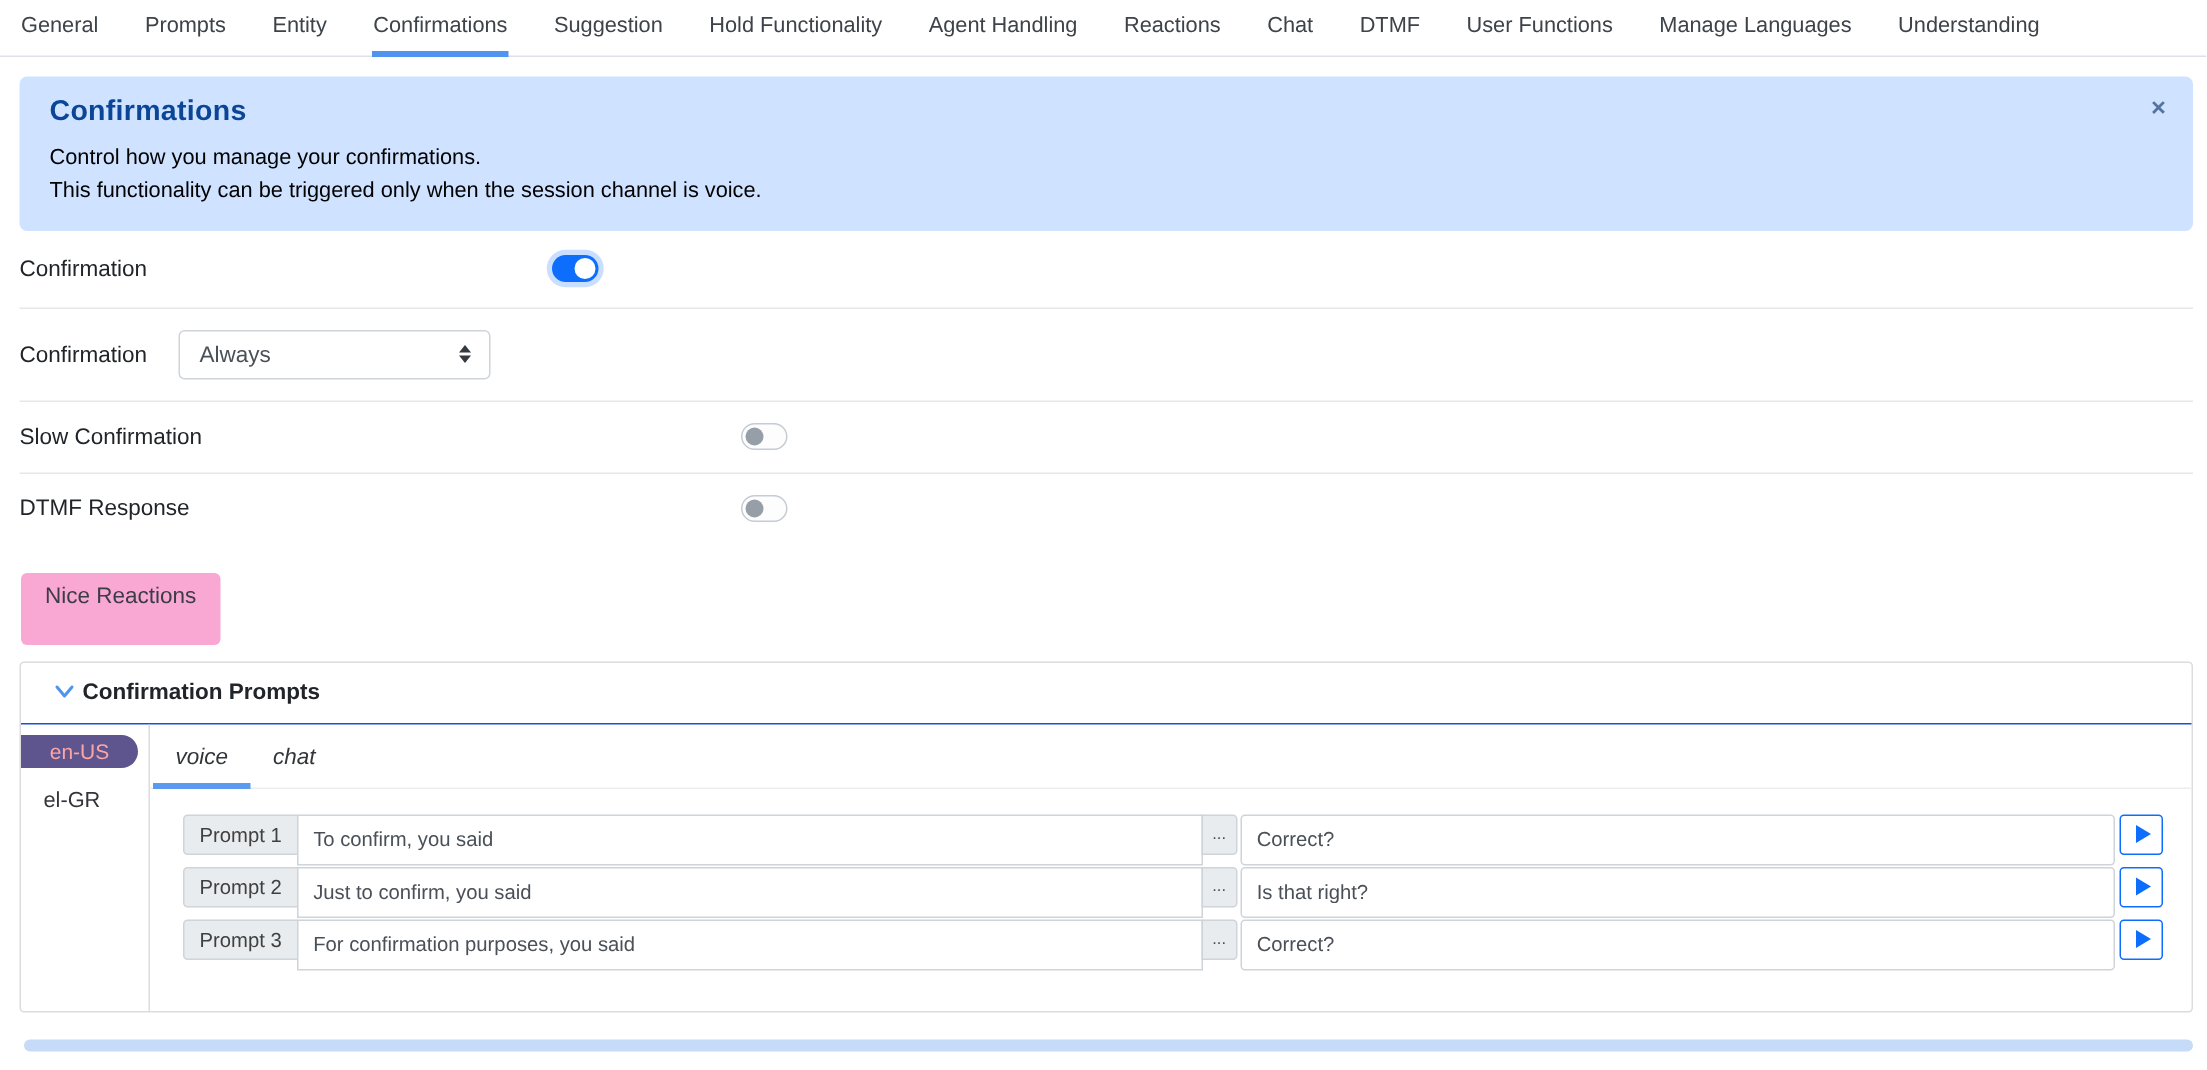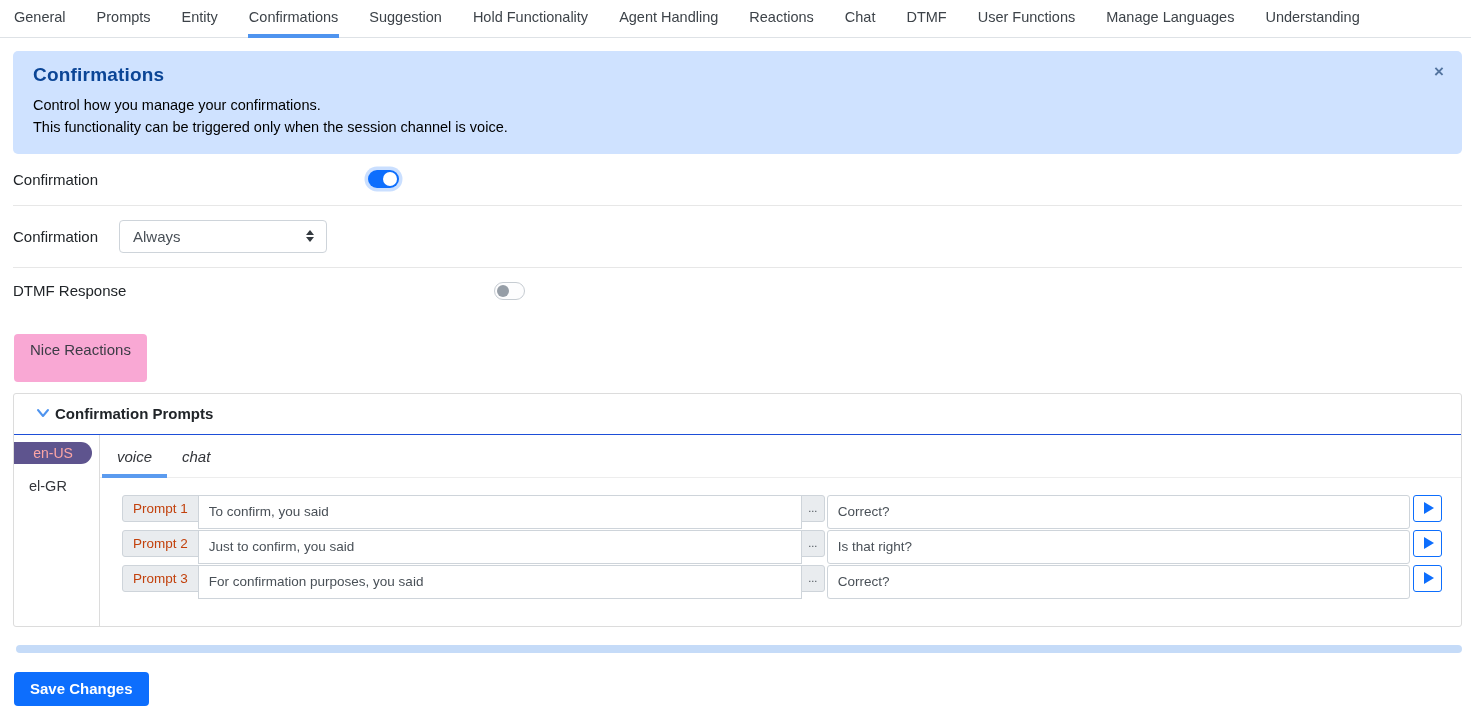--- a/index.html
+++ b/index.html
@@ -98,21 +98,21 @@
     font-size:15px; color:#33353a; padding:3px 15px 9px;
     border-bottom:4px solid transparent; margin-bottom:-1px; cursor:pointer;font-style:italic;
   }
   .channel-tab.active { border-bottom-color:#5b9bef; }
 
   .prompt-rows { padding:17px 19px 26px 22px; }
   .prompt-row { display:flex; height:27px; margin-bottom:8px; }
   .prompt-label {
     display:flex; align-items:center; padding:0 10px;
     background:#e9ecef; border:1px solid #ced4da; border-radius:3px 0 0 3px;
-    font-size:13.5px; color:#c2410c; white-space:nowrap;
+    font-size:13.5px; color:#404040; white-space:nowrap;
   }
   .prompt-input {
     border:1px solid #ced4da; border-radius:0; background:#fff;
     font-family:"Liberation Sans",sans-serif; font-size:13.5px; color:#495057;
     padding:16px 10px; outline:none;
   }
   .prompt-input.first { width:604px; margin-left:-1px; }
   .more-btn {
     width:24px; background:#e9ecef; border:1px solid #ced4da; border-left-width:1px;
     margin-left:-1px; border-radius:0 3px 3px 0; font-size:11px; color:#495057;
@@ -176,20 +176,26 @@
     <div class="srow-label">Confirmation</div>
     <div class="select">
       <span>Always</span>
       <span class="updown">
           <span class="up"></span>
           <span class="down"></span>
         </span>
     </div>
   </div>
 
+  <div class="srow r3 bordered">
+    <div class="srow-label">Slow Confirmation</div>
+    <div class="toggle off">
+        <div class="knob"></div>
+      </div>
+  </div>
 
   <div class="srow r4">
     <div class="srow-label">DTMF Response</div>
     <div class="toggle off">
         <div class="knob"></div>
       </div>
   </div>
 </div>
 
 <button class="gray-btn">Nice Reactions</button>

